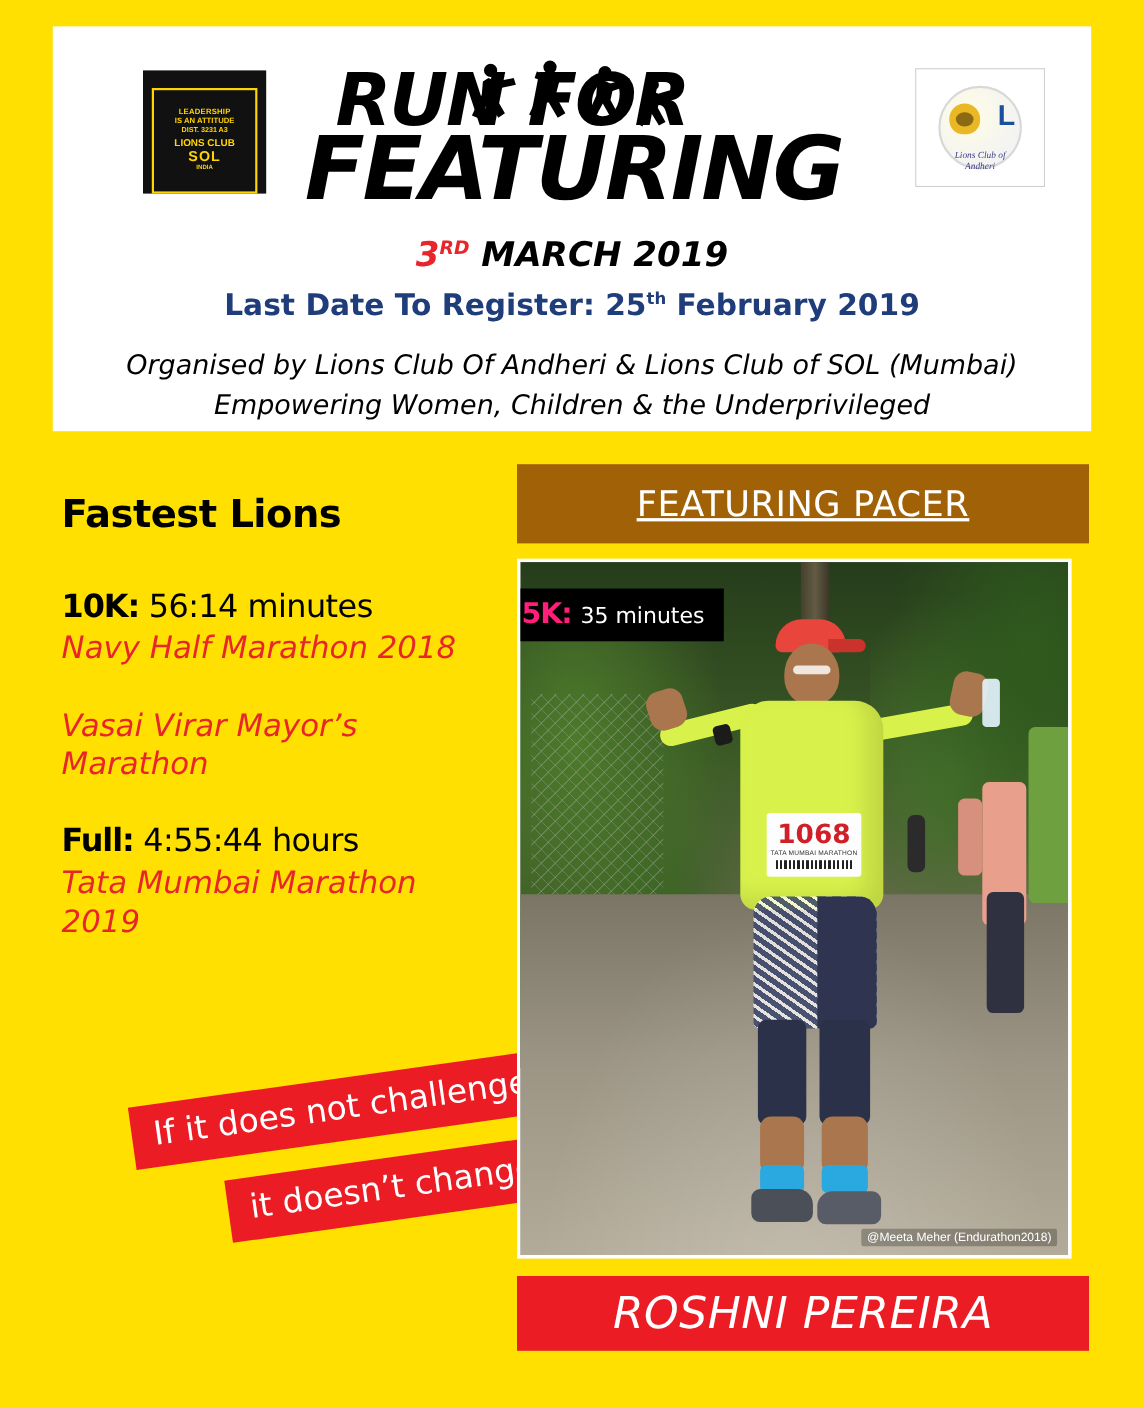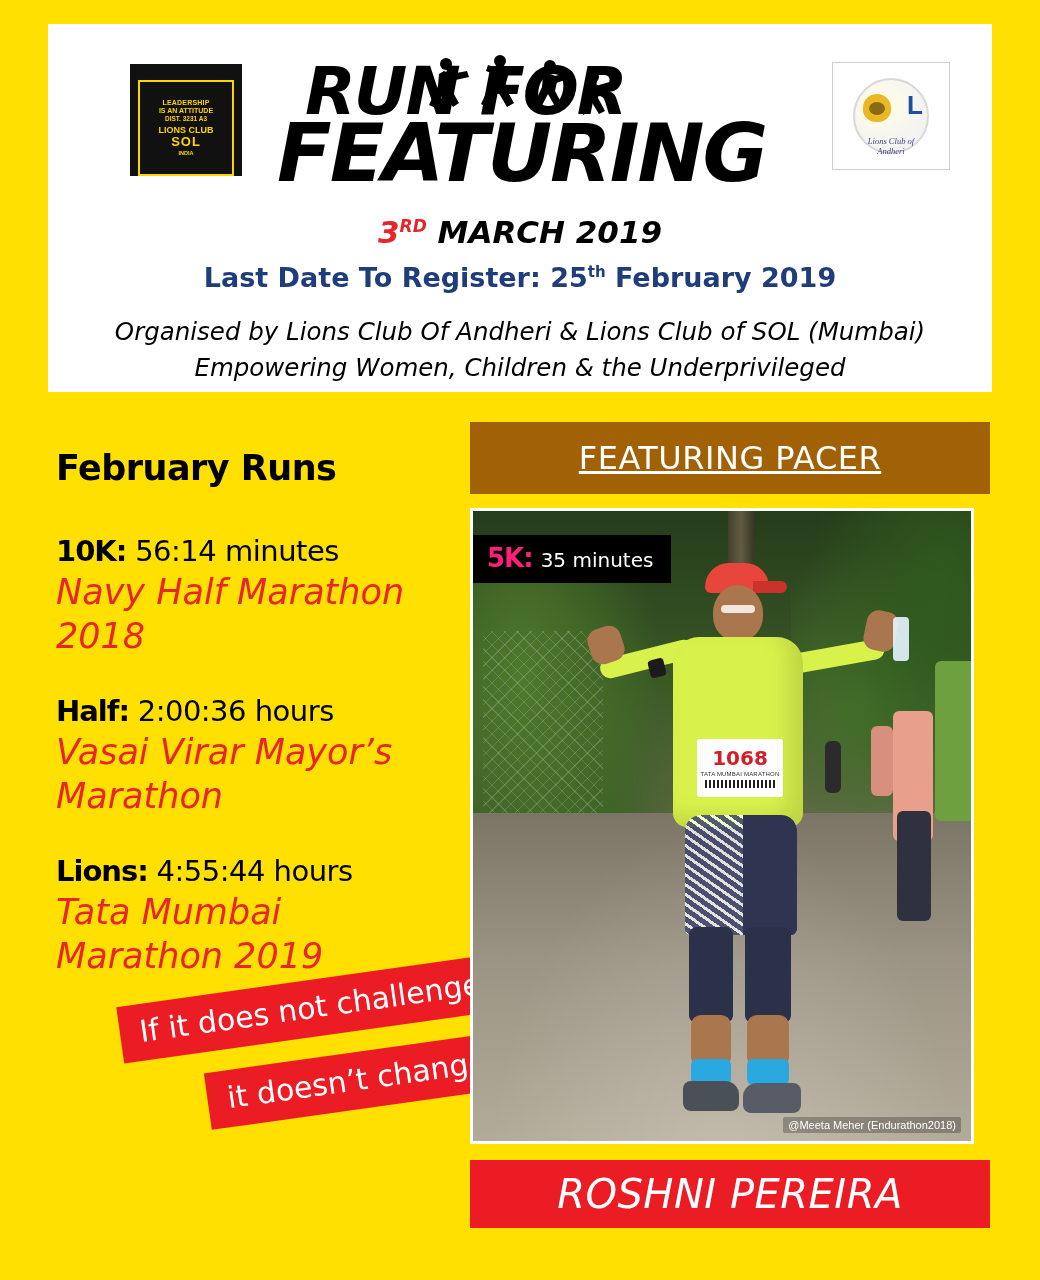--- a/index.html
+++ b/index.html
@@ -220,21 +220,21 @@
     line-height: 1.15;
     letter-spacing: -0.5px;
   }
   .run-head .lbl {
     font-weight: bold;
     letter-spacing: -1px;
   }
   .run-event {
     font-family: "DejaVu Sans", sans-serif;
     font-style: italic;
-    font-size: 35px;
+    font-size: 28px;
     color: #E8252B;
     line-height: 1.25;
     margin-top: 3px;
   }
 
   
   .quote {
     position: absolute;
     left: 118px;
     top: 975px;
@@ -420,21 +420,21 @@
     position: absolute; left: 300px; top: 54px; width: 16px; height: 44px;
     background: rgba(230,245,255,0.9); border-radius: 4px;
   }
   .pacer .bib {
     position: absolute; left: 104px; top: 176px; width: 86px; height: 58px;
     background: #fdfdfd; border-radius: 3px;
     display:flex; flex-direction:column; align-items:center; justify-content:center;
   }
   .pacer .bib .num {
     font-family: "DejaVu Sans", sans-serif; font-weight: bold;
-    font-size: 20px; color: #d01f28; line-height: 1;
+    font-size: 24px; color: #d01f28; line-height: 1;
   }
   .pacer .bib .sub {
     font-size: 6px; color: #333; margin-top: 3px; letter-spacing: .2px;
   }
   .pacer .bib .bar { width: 70px; height: 8px; margin-top:3px;
     background: repeating-linear-gradient(90deg,#222 0 2px, #fff 2px 4px); }
   .pacer .tights {
     position: absolute; left: 92px; top: 252px; width: 112px; height: 120px;
     background:
       repeating-linear-gradient(35deg, rgba(255,255,255,.75) 0 3px, rgba(60,70,110,.85) 3px 8px);
@@ -463,21 +463,21 @@
   .pacer .sockL { position:absolute; left: 98px; top: 496px; width: 40px; height: 26px; background:#2aa9e0; border-radius:6px;}
   .pacer .sockR { position:absolute; left: 154px; top: 496px; width: 42px; height: 26px; background:#2aa9e0; border-radius:6px;}
   .pacer .shoeL { position:absolute; left: 90px; top: 518px; width: 56px; height: 30px; background:#4b4f58; border-radius: 8px 14px 8px 8px;}
   .pacer .shoeR { position:absolute; left: 150px; top: 520px; width: 58px; height: 30px; background:#585c66; border-radius: 14px 8px 8px 8px;}
 
   .time-tag {
     position: absolute;
     left: -2px;
     top: 24px;
     background: #000000;
-    padding: 8px 18px 10px 16px;
+    padding: 8px 18px 10px 3px;
     display: flex;
     align-items: baseline;
     gap: 8px;
   }
   .time-tag .k {
     font-family: "DejaVu Sans", sans-serif;
     font-weight: bold;
     font-size: 26px;
     color: #FF1E7A;
     letter-spacing: -1px;
@@ -575,40 +575,37 @@
   <div class="register-line">
     <span>Last Date To Register: 25</span><sup>th</sup><span> February 2019</span>
   </div>
 
   <div class="org-line">
     <div>Organised by Lions Club Of Andheri &amp; Lions Club of SOL (Mumbai)</div>
     <div>Empowering Women, Children &amp; the Underprivileged</div>
   </div>
 </div>
 
-<div class="fastest-title">February Runs</div>
+<div class="fastest-title">Fastest Lions</div>
 
 <div class="run-list">
   <div class="run-item">
     <div class="run-head">
       <span class="lbl">10K:</span><span> 56:14 minutes</span>
     </div>
     <div class="run-event">Navy Half Marathon 2018</div>
   </div>
 
   <div class="run-item">
-    <div class="run-head">
-      <span class="lbl">Half:</span><span> 2:00:36 hours</span>
-    </div>
     <div class="run-event">Vasai Virar Mayor’s Marathon</div>
   </div>
 
   <div class="run-item">
     <div class="run-head">
-      <span class="lbl">Lions:</span><span> 4:55:44 hours</span>
+      <span class="lbl">Full:</span><span> 4:55:44 hours</span>
     </div>
     <div class="run-event">Tata Mumbai Marathon 2019</div>
   </div>
 </div>
 
 <div class="quote">
   <div class="bar bar1">If it does not challenge you,</div>
   <div class="bar bar2">it doesn’t change you.</div>
 </div>
 

